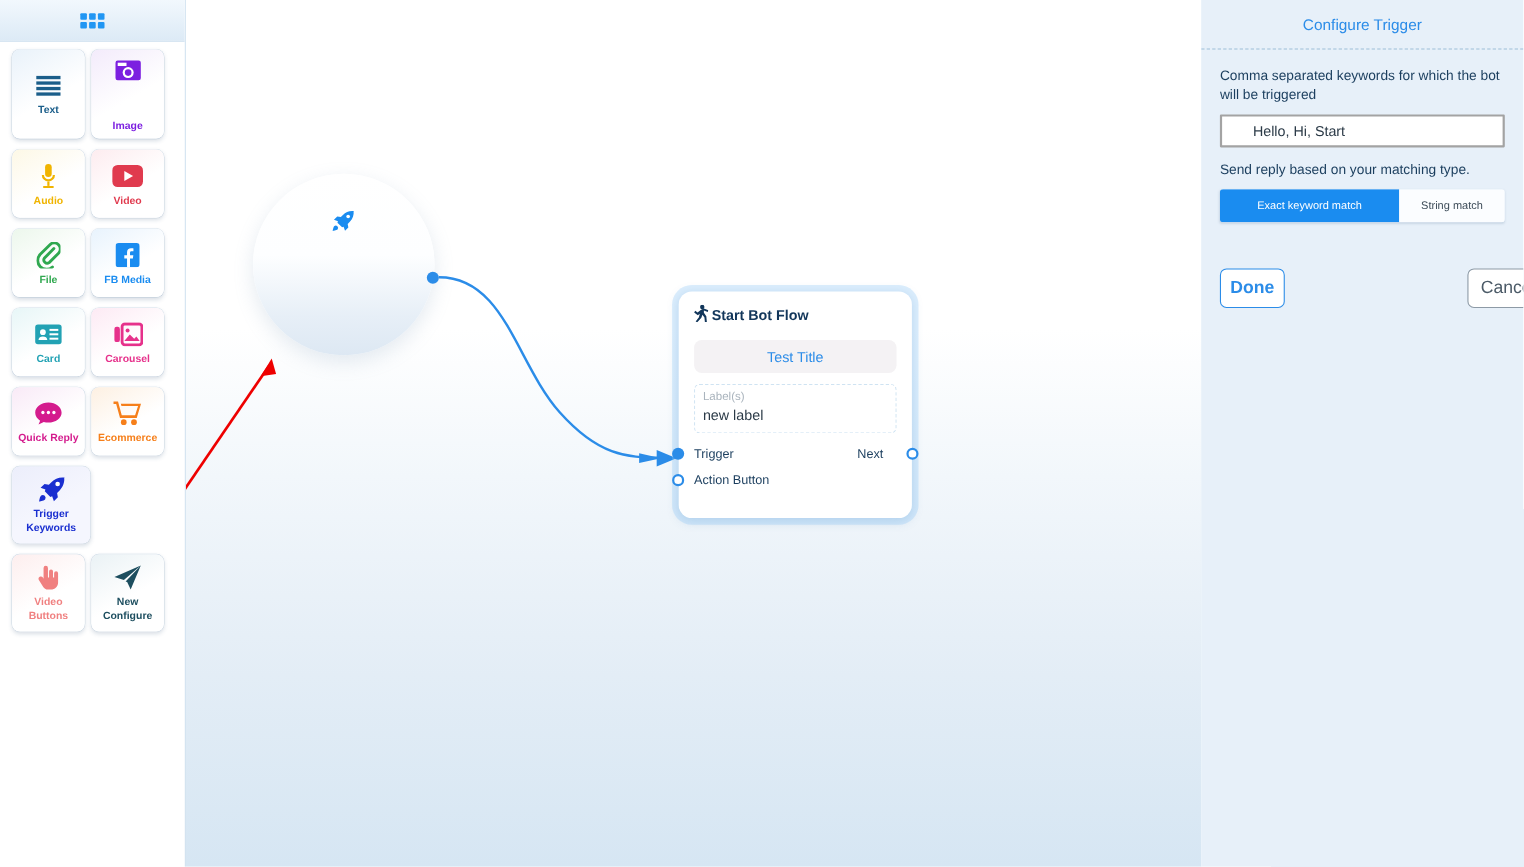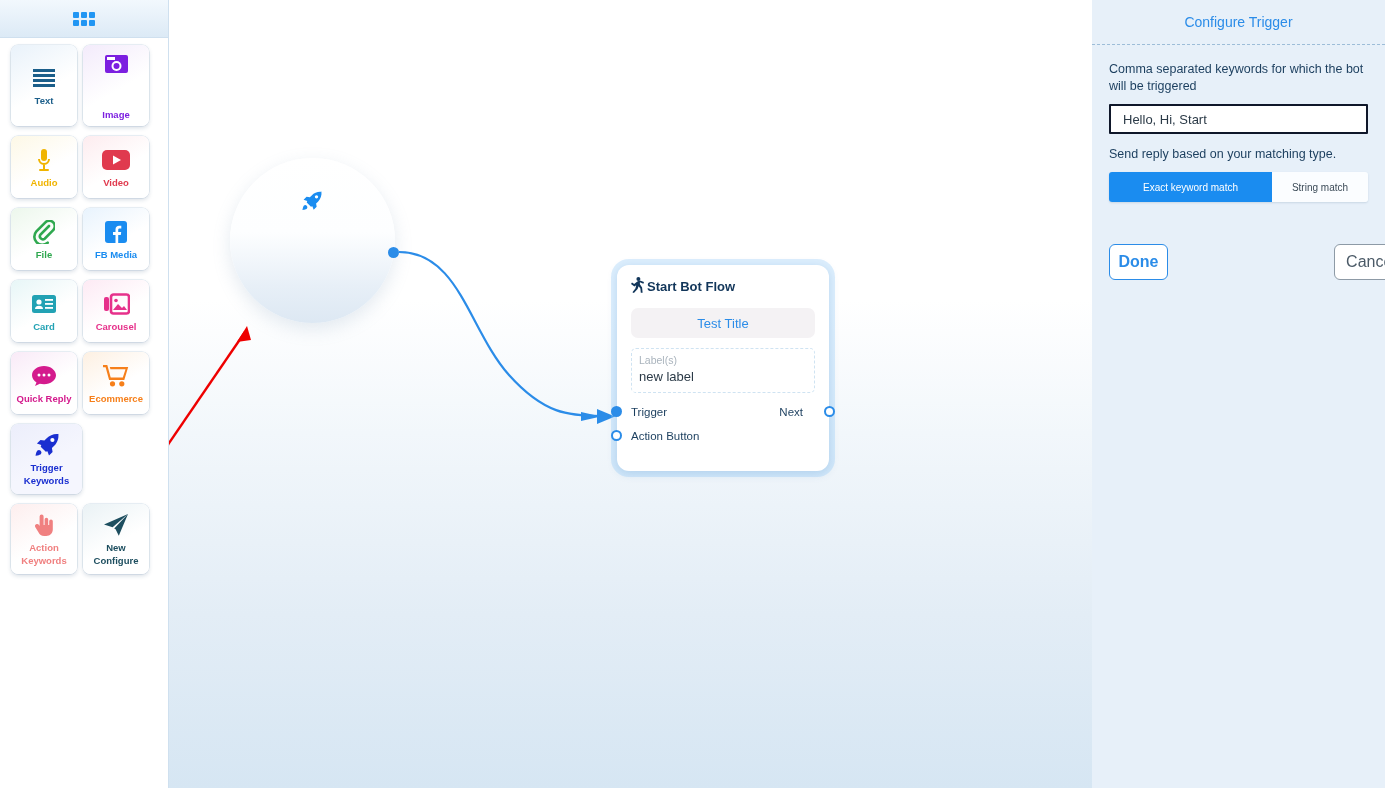--- a/index.html
+++ b/index.html
@@ -109,22 +109,22 @@
     background:#e7f0f9;overflow:hidden;
   }
   .panel-title{
     height:44px;display:flex;align-items:center;justify-content:center;
     font-size:14px;color:#2b8ce8;
   }
   .panel-div{border-top:1px dashed #9dbdd8;margin:0 0 0 0;}
   .panel-body{padding:16px 17px 0 17px;}
   .pl-label{font-size:12.5px;color:#1b3e5e;line-height:17px;}
   .kw-input{
-    margin-top:9px;height:30px;background:#ffffff;border:2px solid #0f172a;
-    display:flex;align-items:center;padding:0 12px;box-sizing:border-box;
+    margin-top:9px;height:30px;background:#ffffff;border:2px solid #a3a3a3;
+    display:flex;align-items:center;padding:0 28px;box-sizing:border-box;
     font-size:13px;color:#2b3a47;border-radius:1px;
   }
   .pl-label2{margin-top:13px;font-size:12.5px;color:#1b3e5e;}
   .seg{
     margin-top:11px;display:flex;height:30px;border-radius:3px;overflow:hidden;
     box-shadow:0 1px 2px rgba(60,100,140,.18);
   }
   .seg .s{display:flex;align-items:center;justify-content:center;font-size:10px;}
   .seg .s.on{background:#1a8cf0;color:#ffffff;flex:0 0 163px;}
   .seg .s.off{background:#fbfdff;color:#3c4b58;flex:1;}
@@ -295,21 +295,21 @@
 
       <div class="prow">
         <div class="tile t-action tall">
           <span class="ticon">
             <svg width="22" height="24" viewBox="0 0 22 24">
                 <g fill="#f08080">
               <path d="M8.6 1.4a2 2 0 0 1 2 2V12h1V6.6a1.8 1.8 0 0 1 3.6 0V12h1V8.2a1.8 1.8 0 0 1 3.6 0v8.4c0 3.8-2.8 6.4-6.6 6.4h-2c-3 0-4.6-1.5-5.6-3.6L2.2 14c-.6-1.3.1-2.5 1.4-2.9 1-.3 1.8.1 2.4 1l.6 1V3.4a2 2 0 0 1 2-2z"></path>
             </g>
               </svg>
           </span>
-          <span class="tlabel" style="color:#f08080">Action Keywords</span>
+          <span class="tlabel" style="color:#f08080">Video Buttons</span>
         </div>
         <div class="tile t-post tall">
           <span class="ticon">
             <svg width="26" height="24" viewBox="0 0 26 24">
               <path d="M25 1 L1 11.6 l8.6 2.6 L25 1 z M11.2 15.6 L25 1 l-9.2 21.8 -3.2-6.6 z" fill="#1d4e5f"></path>
             </svg>
           </span>
           <span class="tlabel" style="color:#1d4e5f">New Configure</span>
         </div>
       </div>

